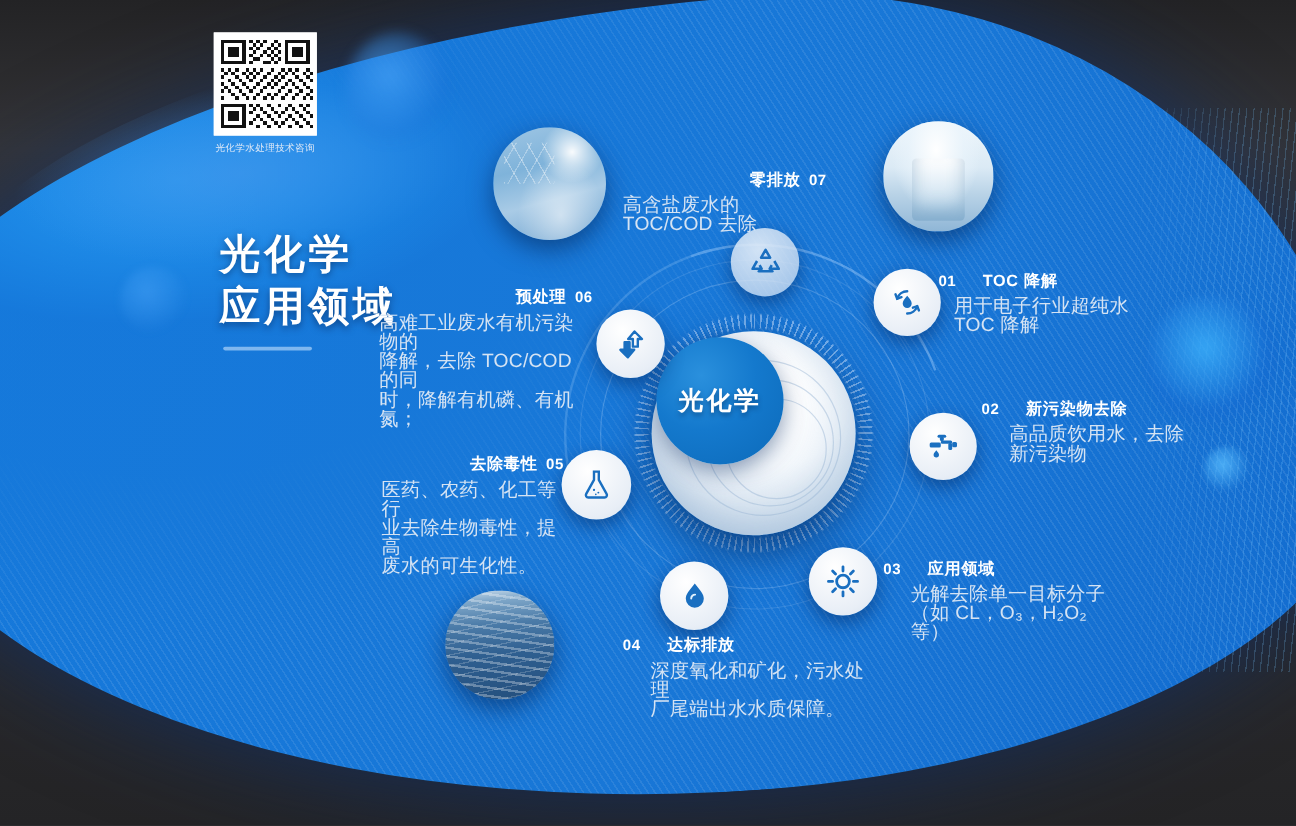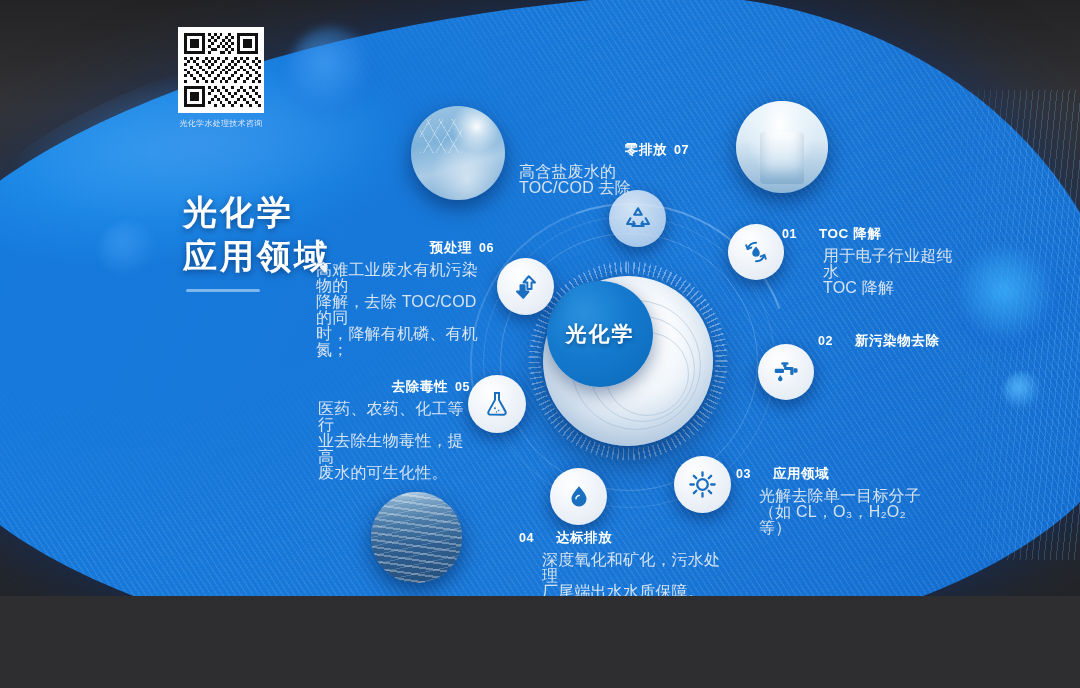--- a/index.html
+++ b/index.html
@@ -1,18 +1,18 @@
 <!DOCTYPE html>
 <html><head>
 <meta charset="utf-8">
 <style>
   html,body{margin:0;padding:0;background:#2e2e30;}
   body{width:1080px;height:688px;overflow:hidden;font-family:"Liberation Sans","DejaVu Sans",sans-serif;}
 
-  #stage{position:relative;width:1080px;height:596px;background:#2f2f31;overflow:hidden;}
+  #stage{position:relative;width:1080px;height:688px;background:#2f2f31;overflow:hidden;}
 
   
   #stage:before{
     content:"";position:absolute;inset:0;
     background:
       linear-gradient(180deg,#232325 0%,#343437 18%,#2d2d30 55%,#242426 100%);
   }
 
   
   .blob{
@@ -431,30 +431,34 @@
     <div class="bd" style="text-align:left;">
       <div>高含盐废水的 TOC/COD 去除</div>
     </div>
   </div>
 
   <div class="lbl right" style="left:782px;top:225px;width:180px;">
     <div class="hd">
       <span class="num">01</span>
       <span>TOC 降解</span>
     </div>
-    <div class="bd" style="margin-left:41px;">
+    <div class="bd" style="margin-left:13px;">
       <div>用于电子行业超纯水</div>
       <div>TOC 降解</div>
     </div>
   </div>
 
   <div class="lbl right" style="left:818px;top:332px;width:190px;">
     <div class="hd">
       <span class="num">02</span>
       <span>新污染物去除</span>
+    </div>
+    <div class="bd" style="margin-left:23px;">
+      <div>高品质饮用水，去除</div>
+      <div>新污染物</div>
     </div>
   </div>
 
   <div class="lbl right" style="left:736px;top:465px;width:200px;">
     <div class="hd">
       <span class="num">03</span>
       <span>应用领域</span>
     </div>
     <div class="bd" style="margin-left:23px;">
       <div>光解去除单一目标分子</div>

